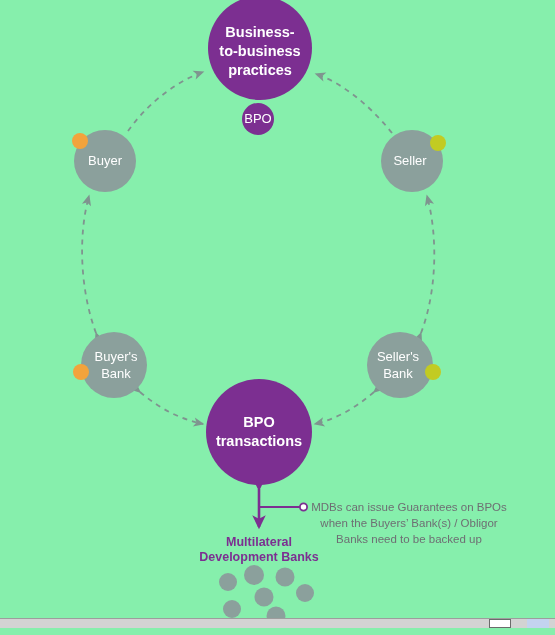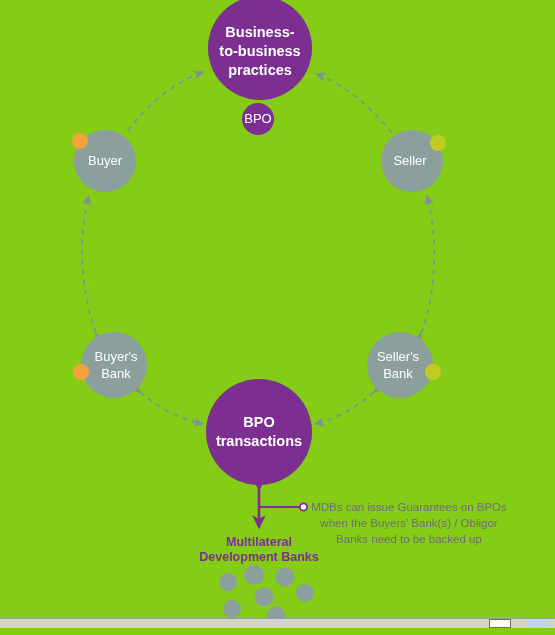--- a/index.html
+++ b/index.html
@@ -7,21 +7,21 @@
     padding: 0;
     background: #ffffff;
   }
   body {
     font-family: "Liberation Sans", sans-serif;
   }
   #canvas {
     position: relative;
     width: 555px;
     height: 635px;
-    background: #84cc16;
+    background: #86efac;
     overflow: hidden;
   }
   #flow-svg {
     position: absolute;
     left: 0;
     top: 0;
     width: 555px;
     height: 635px;
   }
   .node-label {

